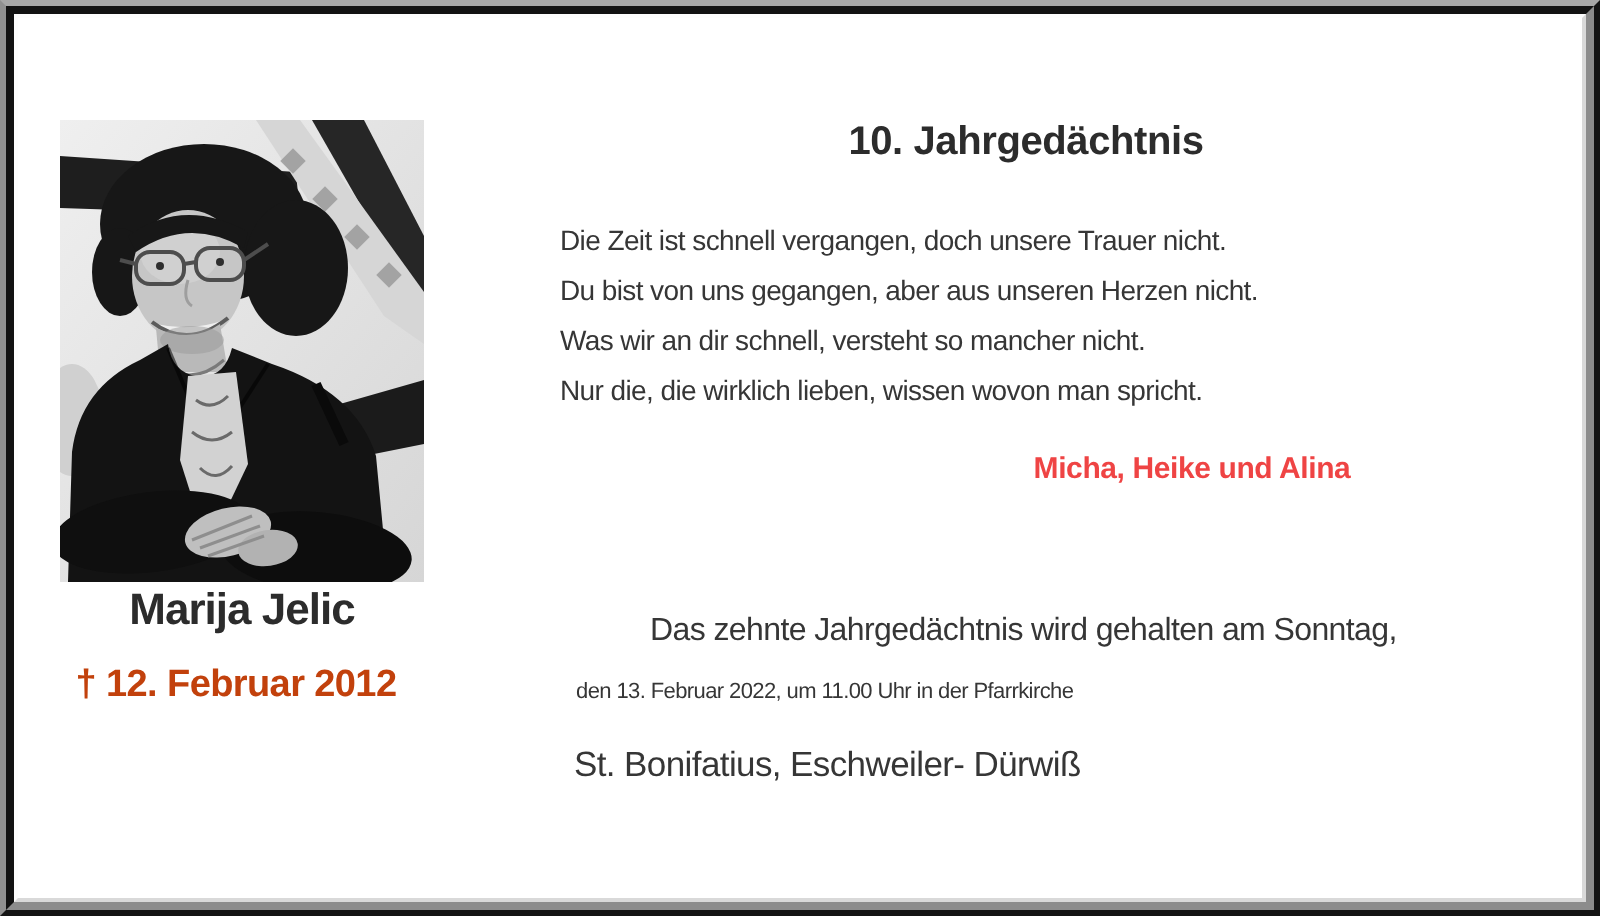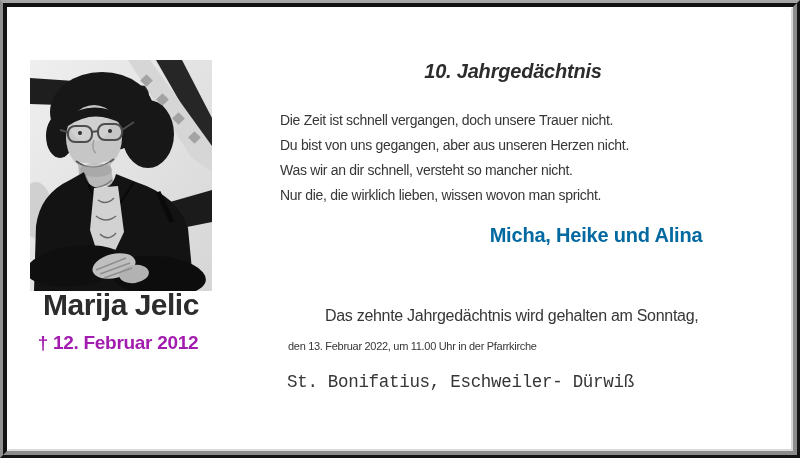--- a/index.html
+++ b/index.html
@@ -25,53 +25,53 @@
     overflow: hidden;
   }
 
   .abs { position: absolute; }
 
   .photo { left: 21px; top: 51px; width: 182px; height: 231px; }
   .photo svg { display: block; width: 100%; height: 100%; }
 
   .name {
     left: 21px; top: 278px; width: 182px;
-    text-align: center; font-size: 30px; font-weight: bold;
+    text-align: center; font-size: 22px; font-weight: bold;
     color: #2c2c2c; letter-spacing: -0.5px; line-height: 36px;
     white-space: nowrap;
   }
   .ddate {
     left: 18px; top: 322px; width: 182px;
     text-align: center; font-size: 19px; font-weight: bold;
-    color: #a21caf; letter-spacing: -0.3px; line-height: 24px;
+    color: #c2410c; letter-spacing: -0.3px; line-height: 24px;
     white-space: nowrap;
   }
 
   .title {
     left: 504px; top: 50px; transform: translateX(-50%);
     font-size: 20px; font-weight: bold; color: #2c2c2c;
-    letter-spacing: -0.2px; line-height: 24px; white-space: nowrap; font-style: italic;
+    letter-spacing: -0.2px; line-height: 24px; white-space: nowrap;
   }
 
   .poem {
     left: 271px; top: 99px;
     font-size: 14px; line-height: 25px; color: #363636;
     letter-spacing: -0.3px; white-space: nowrap;
   }
 
   .signature {
     left: 587px; top: 214px; transform: translateX(-50%);
-    font-size: 20px; font-weight: bold; color: #0369a1;
+    font-size: 15px; font-weight: bold; color: #ef4444;
     letter-spacing: -0.2px; line-height: 24px; white-space: nowrap;
   }
 
   .info { color: #363636; letter-spacing: -0.3px; white-space: nowrap; }
   .info-1 { left: 279px; top: 297px; font-size: 16px;   line-height: 20px; margin-left: 37px; }
   .info-2 { left: 279px; top: 326px; font-size: 11px; line-height: 22px; }
-  .info-3 { left: 278px; top: 362px; font-size: 17.5px; line-height: 22px; font-family: Liberation Mono, monospace; }
+  .info-3 { left: 278px; top: 362px; font-size: 17.5px; line-height: 22px; }
 </style>
 </head>
 <body>
 
 <div class="clip">
   <div class="frame-mid">
     <div class="frame-inner">
 
       <div class="abs photo">
         <svg viewBox="0 0 182 231" preserveAspectRatio="none">

